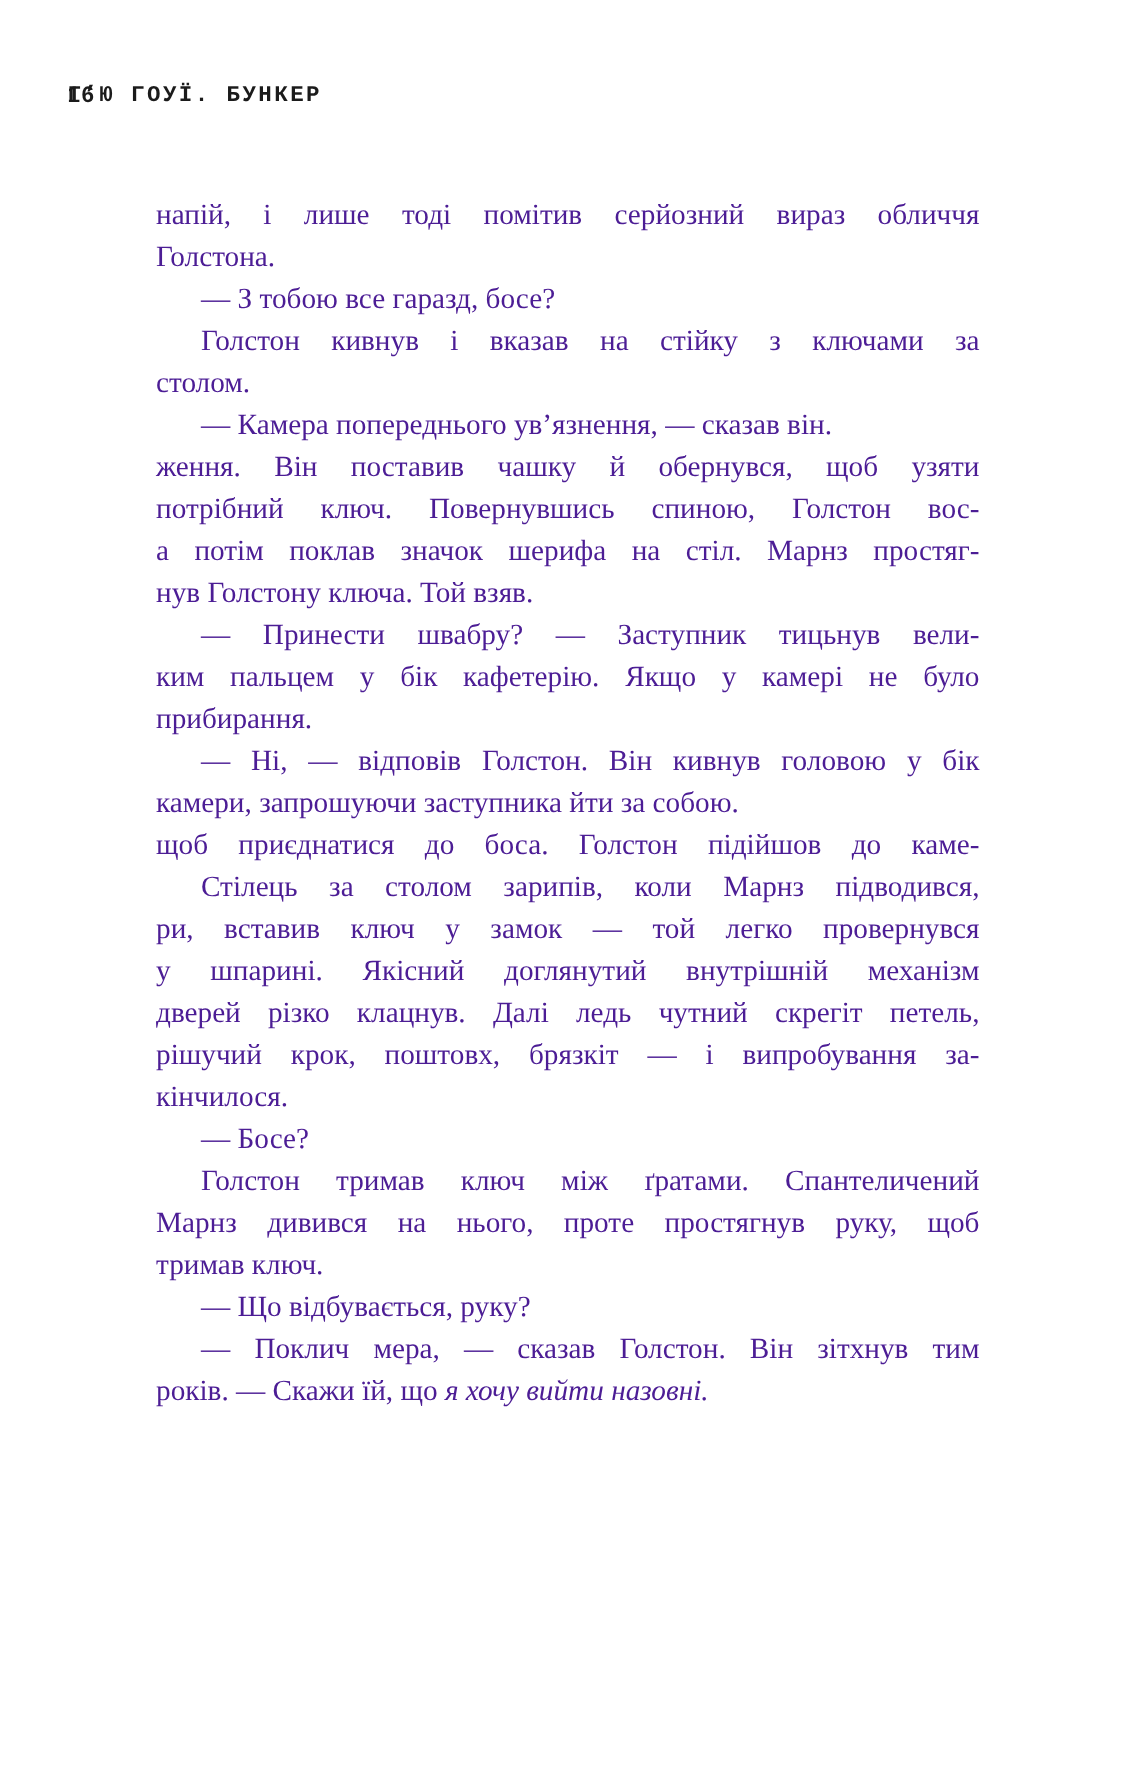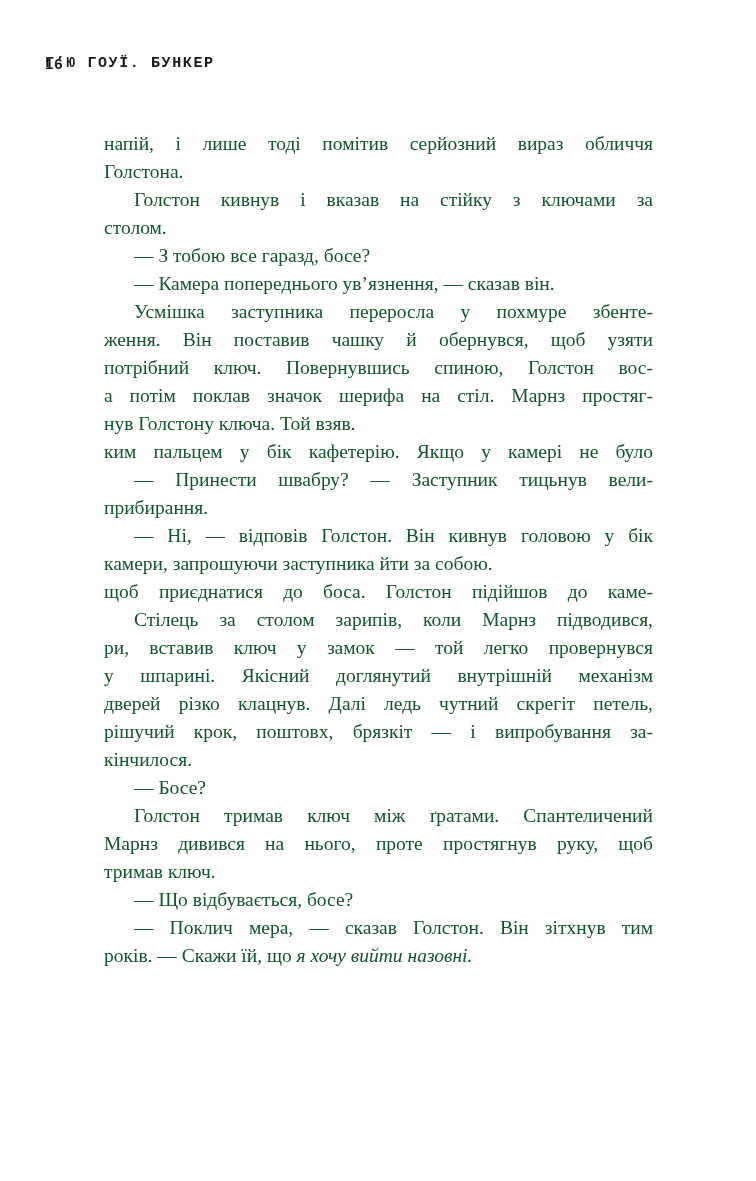--- a/index.html
+++ b/index.html
@@ -45,21 +45,21 @@
   }
   
   .text-column {
     position: absolute;
     left: 104px;
     top: 130px;
     width: 549px;
     font-family: "Liberation Serif", serif;
     font-size: 19.5px;
     line-height: 28px;
-    color: #14532d;
+    color: #4c1d95;
   }
   .paragraph {
     margin: 0;
   }
   .line {
     text-align: justify;
     text-align-last: justify;
     white-space: normal;
   }
   .line.last {
@@ -81,39 +81,38 @@
   <header class="running-head">
     <span class="folio">16</span>
     <span class="head-title">Г’Ю ГОУЇ. БУНКЕР</span>
   </header>
   <main class="text-column" id="text-column">
       <div class="paragraph">
         <div class="line">напій, і лише тоді помітив серйозний вираз обличчя</div>
         <div class="line last">Голстона.</div>
       </div>
       <div class="paragraph">
+        <div class="line last indent">— З тобою все гаразд, босе?</div>
+      </div>
+      <div class="paragraph">
         <div class="line indent">Голстон кивнув і вказав на стійку з ключами за</div>
         <div class="line last">столом.</div>
-      </div>
-      <div class="paragraph">
-        <div class="line last indent">— З тобою все гаразд, босе?</div>
       </div>
       <div class="paragraph">
         <div class="line last indent">— Камера попереднього ув’язнення, — сказав він.</div>
       </div>
       <div class="paragraph">
-        <div class="line indent">Усмішка заступника переросла у похмуре збенте-</div>
         <div class="line">ження. Він поставив чашку й обернувся, щоб узяти</div>
         <div class="line">потрібний ключ. Повернувшись спиною, Голстон вос-</div>
         <div class="line">а потім поклав значок шерифа на стіл. Марнз простяг-</div>
         <div class="line last">нув Голстону ключа. Той взяв.</div>
       </div>
       <div class="paragraph">
+        <div class="line indent">— Принести швабру? — Заступник тицьнув вели-</div>
         <div class="line">ким пальцем у бік кафетерію. Якщо у камері не було</div>
-        <div class="line indent">— Принести швабру? — Заступник тицьнув вели-</div>
         <div class="line last">прибирання.</div>
       </div>
       <div class="paragraph">
         <div class="line indent">— Ні, — відповів Голстон. Він кивнув головою у бік</div>
         <div class="line last">камери, запрошуючи заступника йти за собою.</div>
       </div>
       <div class="paragraph">
         <div class="line">щоб приєднатися до боса. Голстон підійшов до каме-</div>
         <div class="line indent">Стілець за столом зарипів, коли Марнз підводився,</div>
         <div class="line">ри, вставив ключ у замок — той легко провернувся</div>
@@ -124,20 +123,20 @@
       </div>
       <div class="paragraph">
         <div class="line last indent">— Босе?</div>
       </div>
       <div class="paragraph">
         <div class="line indent">Голстон тримав ключ між ґратами. Спантеличений</div>
         <div class="line">Марнз дивився на нього, проте простягнув руку, щоб</div>
         <div class="line last">тримав ключ.</div>
       </div>
       <div class="paragraph">
-        <div class="line last indent">— Що відбувається, босе?</div>
+        <div class="line last indent">— Що відбувається, руку?</div>
       </div>
       <div class="paragraph">
         <div class="line indent">— Поклич мера, — сказав Голстон. Він зітхнув тим</div>
         <div class="line last"><span>років. — Скажи їй, що </span><span class="italic">я хочу вийти назовні.</span></div>
       </div>
     </main>
 </div>
 
 </body></html>

